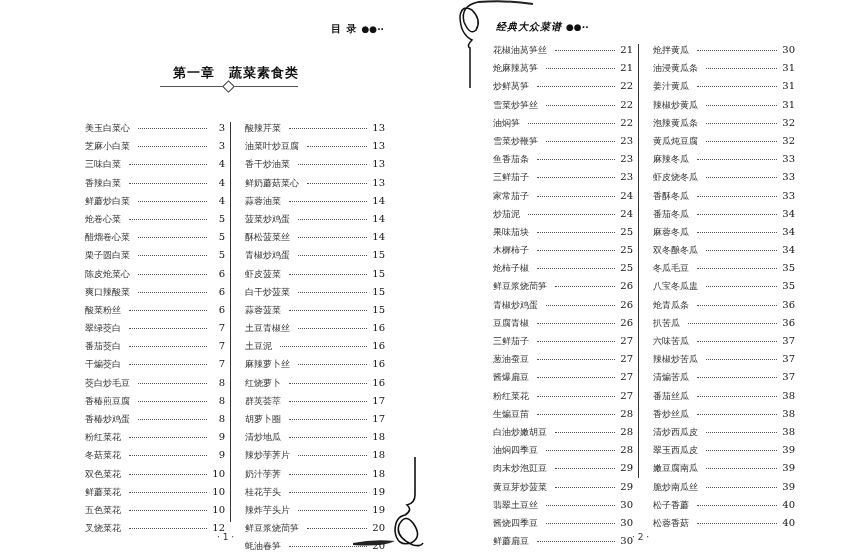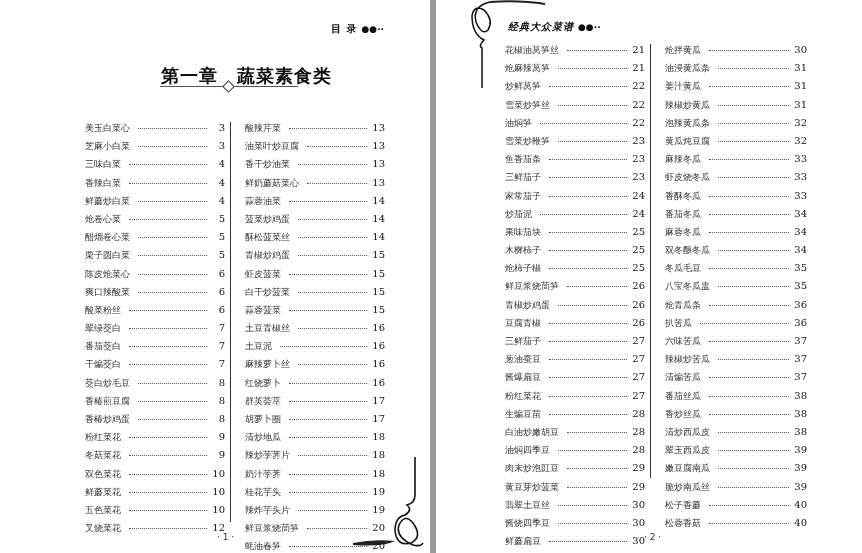--- a/index.html
+++ b/index.html
@@ -1,25 +1,25 @@
 <!DOCTYPE html>
 <html><head>
 <meta charset="utf-8">
 <style>
   html, body { margin:0; padding:0; }
   body { width:862px; height:553px; background:#ffffff; position:relative; overflow:hidden;
          font-family:"DejaVu Sans", sans-serif; color:#222; }
   .page { position:absolute; top:0; height:553px; background:#fff; }
   .page-left { left:4px; width:428px; border-right:2px solid #3b82f6;margin-left:9px; }
   .gutter { position:absolute; left:430px; top:0; width:6px; height:553px; background:#9a9a9a; }
-  .page-right { left:440px; width:370px; }
+  .page-right { left:428px; width:370px; }
   .running-head { position:absolute; font-size:10px; font-weight:bold; letter-spacing:1px; color:#111; }
   .running-head .dots { letter-spacing:0; font-size:9px; margin-left:4px; }
   .chapter-title { position:absolute; left:148px; top:64px; width:138px; text-align:right;
-                   font-family:"DejaVu Serif", serif; font-size:18px; font-weight:bold; color:#111; letter-spacing:1px; white-space:nowrap; }
+                   font-family:"DejaVu Serif", serif; font-size:13px; font-weight:bold; color:#111; letter-spacing:1px; white-space:nowrap; }
   .chapter-rule { position:absolute; left:147px; top:86px; width:138px; height:1px; background:#555; }
   .chapter-diamond { position:absolute; left:211px; top:82px; width:7px; height:7px; background:#fff;
                      border:1px solid #333; transform:rotate(45deg); }
   .toc-col { position:absolute; }
   .toc-row { display:flex; align-items:baseline; height:18.2px; font-size:9px; color:#333; white-space:nowrap; }
   .toc-row .name { flex:0 0 auto; padding-right:4px; }
   .toc-row .leader { flex:1 1 auto; border-bottom:1px dotted #555; height:0; margin:0 4px 3px 4px; transform:translateY(-2px); }
   .toc-row .num { flex:0 0 auto; font-family:"DejaVu Serif", serif; font-size:10px; color:#111; width:14px; text-align:right; }
   .col-rule { position:absolute; width:1px; background:#333; }
   .folio { position:absolute; font-size:9px; color:#333; }

